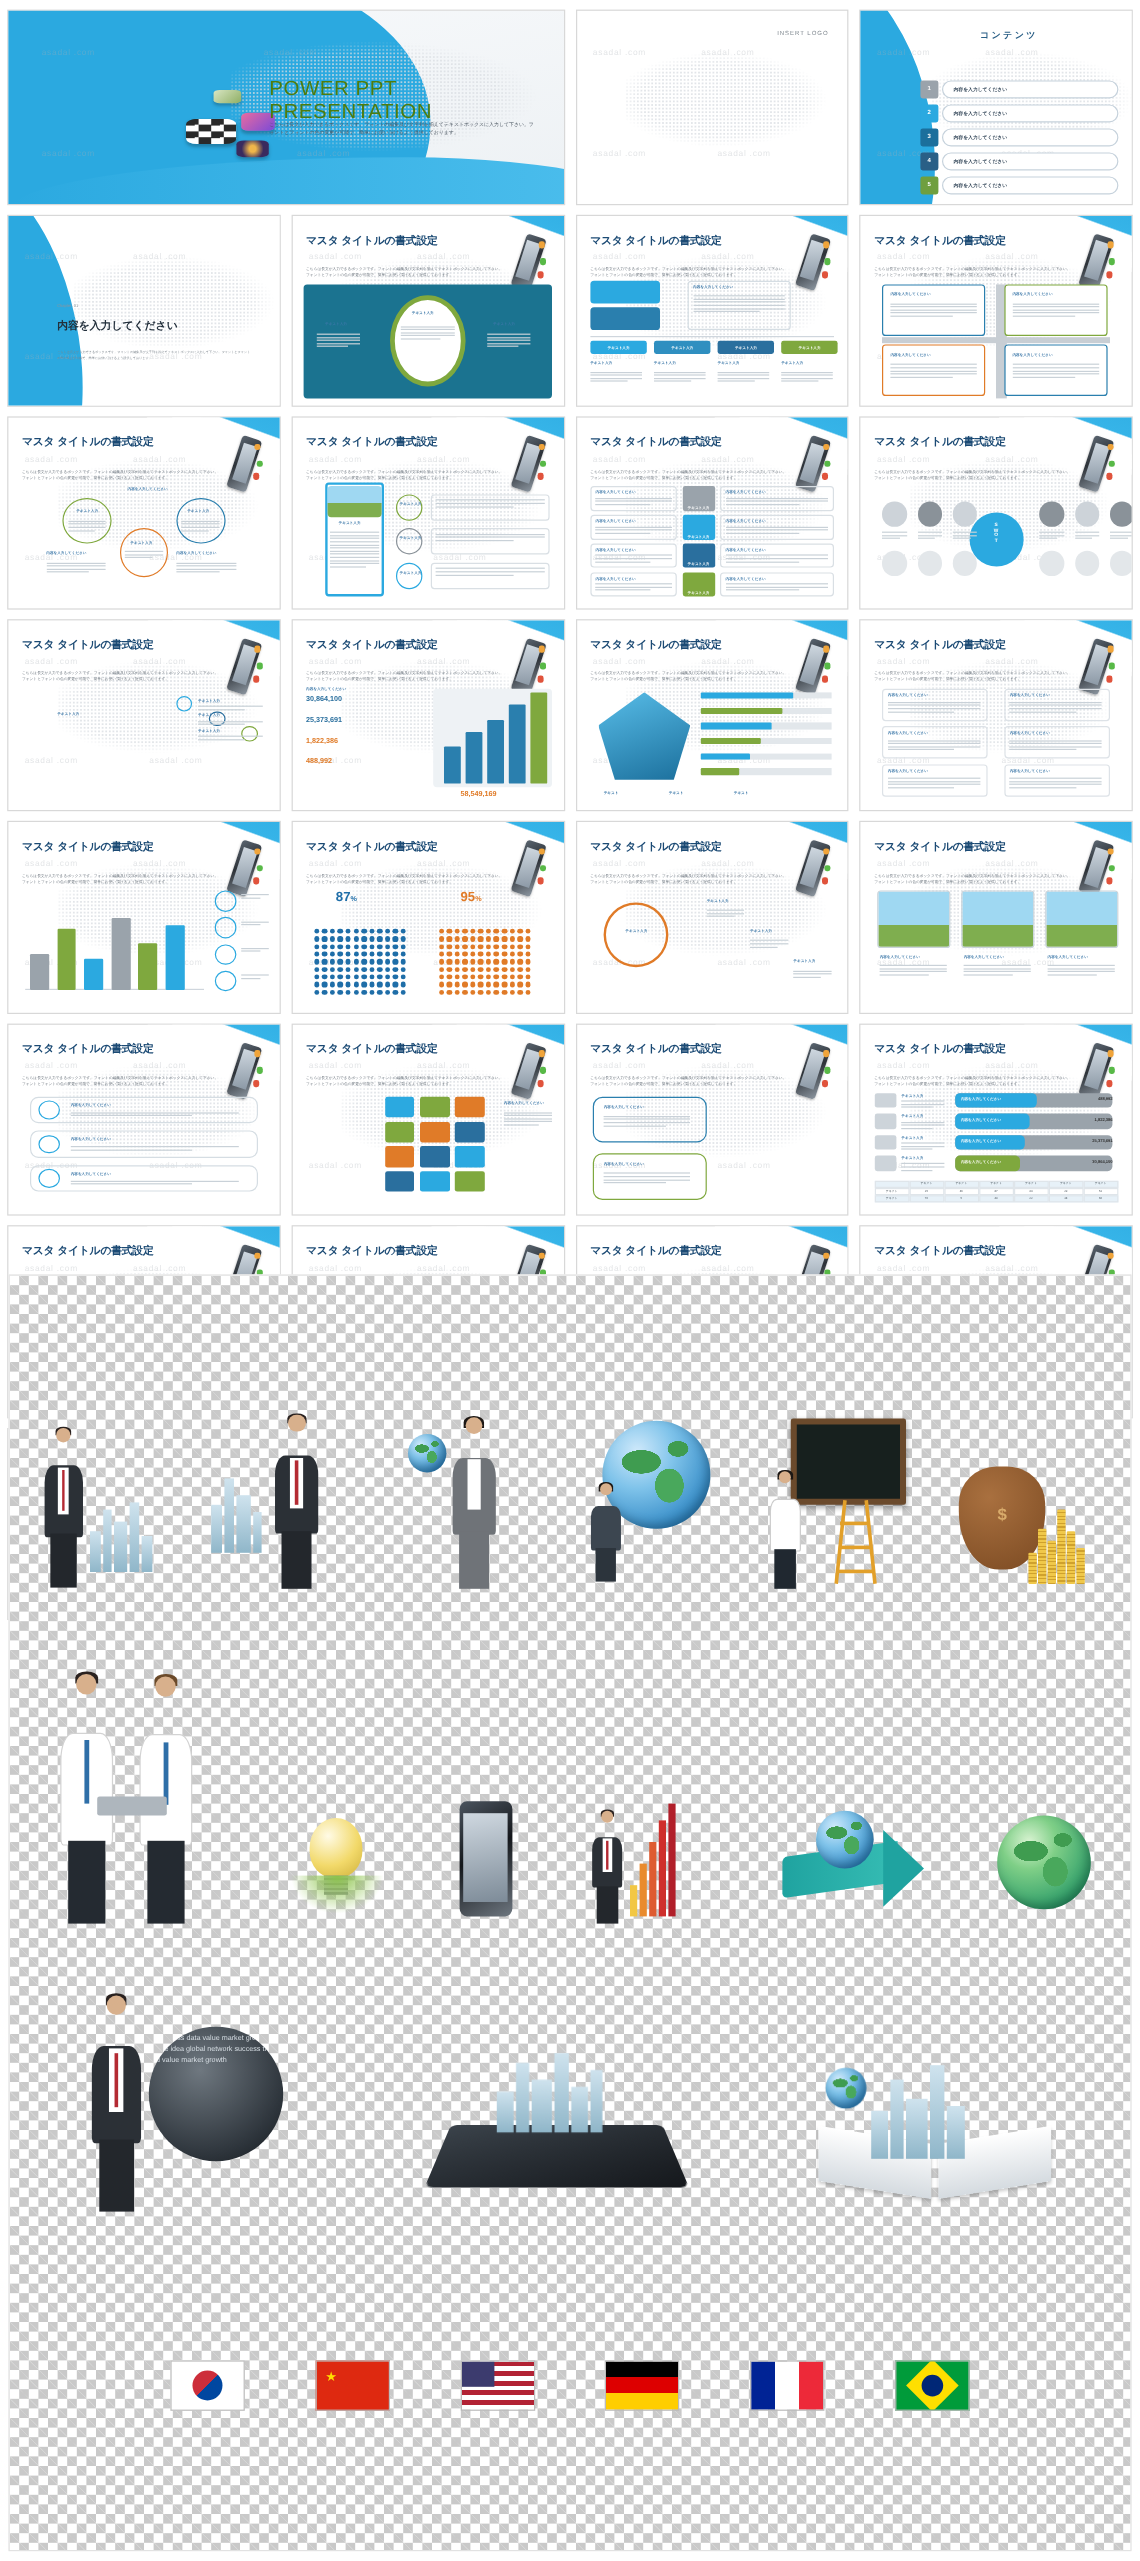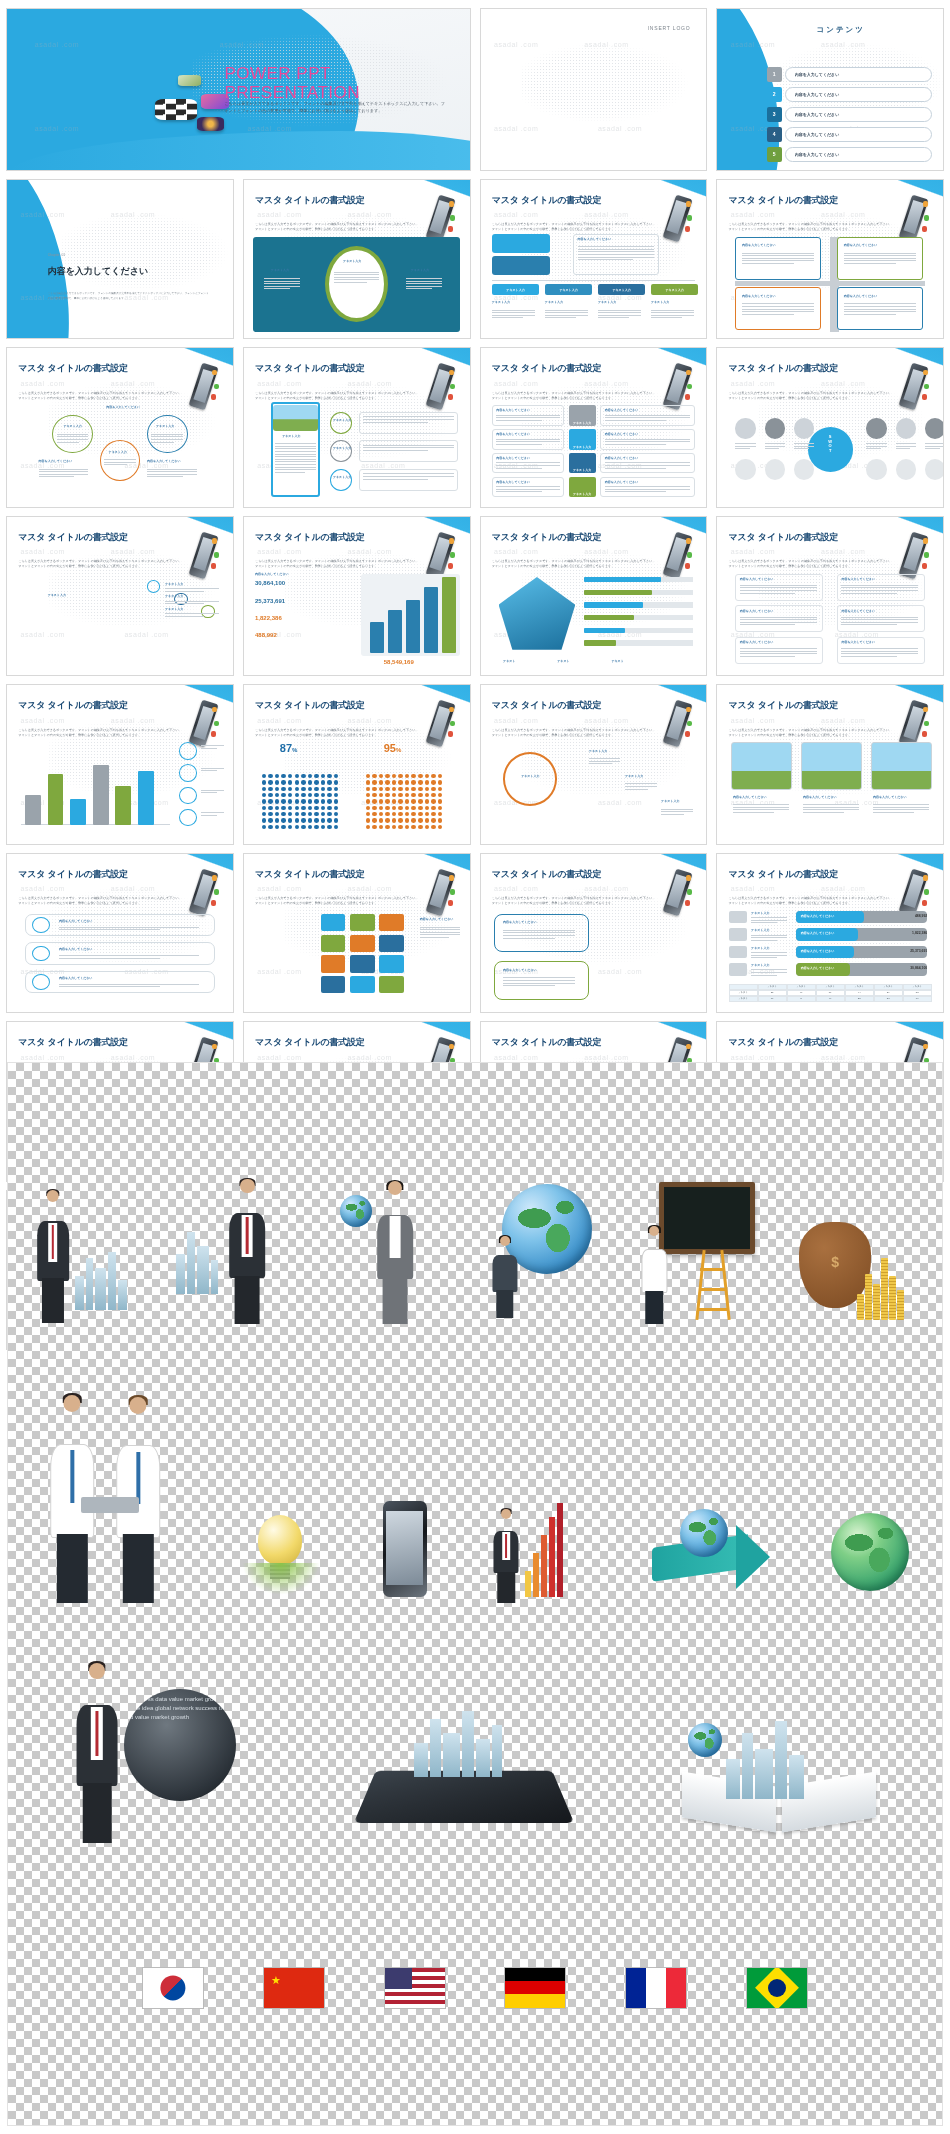--- a/index.html
+++ b/index.html
@@ -90,21 +90,21 @@
     background:linear-gradient(100deg,#aab2ba,#e8ebee 60%,#fff);
     border-radius:0 60% 60% 0/0 52% 52% 0; transform:rotate(-9deg);
   }
   .cover .botwave {
     position:absolute; left:0; bottom:-16%; width:120%; height:40%;
     background:linear-gradient(90deg,#2ba9e0,#4fc0ee);
     border-radius:60% 40% 0 0/70% 80% 0 0;
   }
   .cover-title {
     position:absolute; left:47%; top:34%; font-size:17px; line-height:1.12;
-    color:#ec4899; font-weight:300; letter-spacing:.5px;
+    color:#4d7c0f; font-weight:300; letter-spacing:.5px;
   }
   .cover-body {
     position:absolute; left:47%; top:57%; right:5%;
     font-size:4.1px; line-height:1.7; color:#4a5560;
   }
   .logo-slot {
     position:absolute; right:7%; top:10%; font-size:5px;
     color:#7d858d; letter-spacing:.8px;
   }
   .appicon { position:absolute; border-radius:22%; box-shadow:0 2px 3px rgba(0,0,0,.25); }

